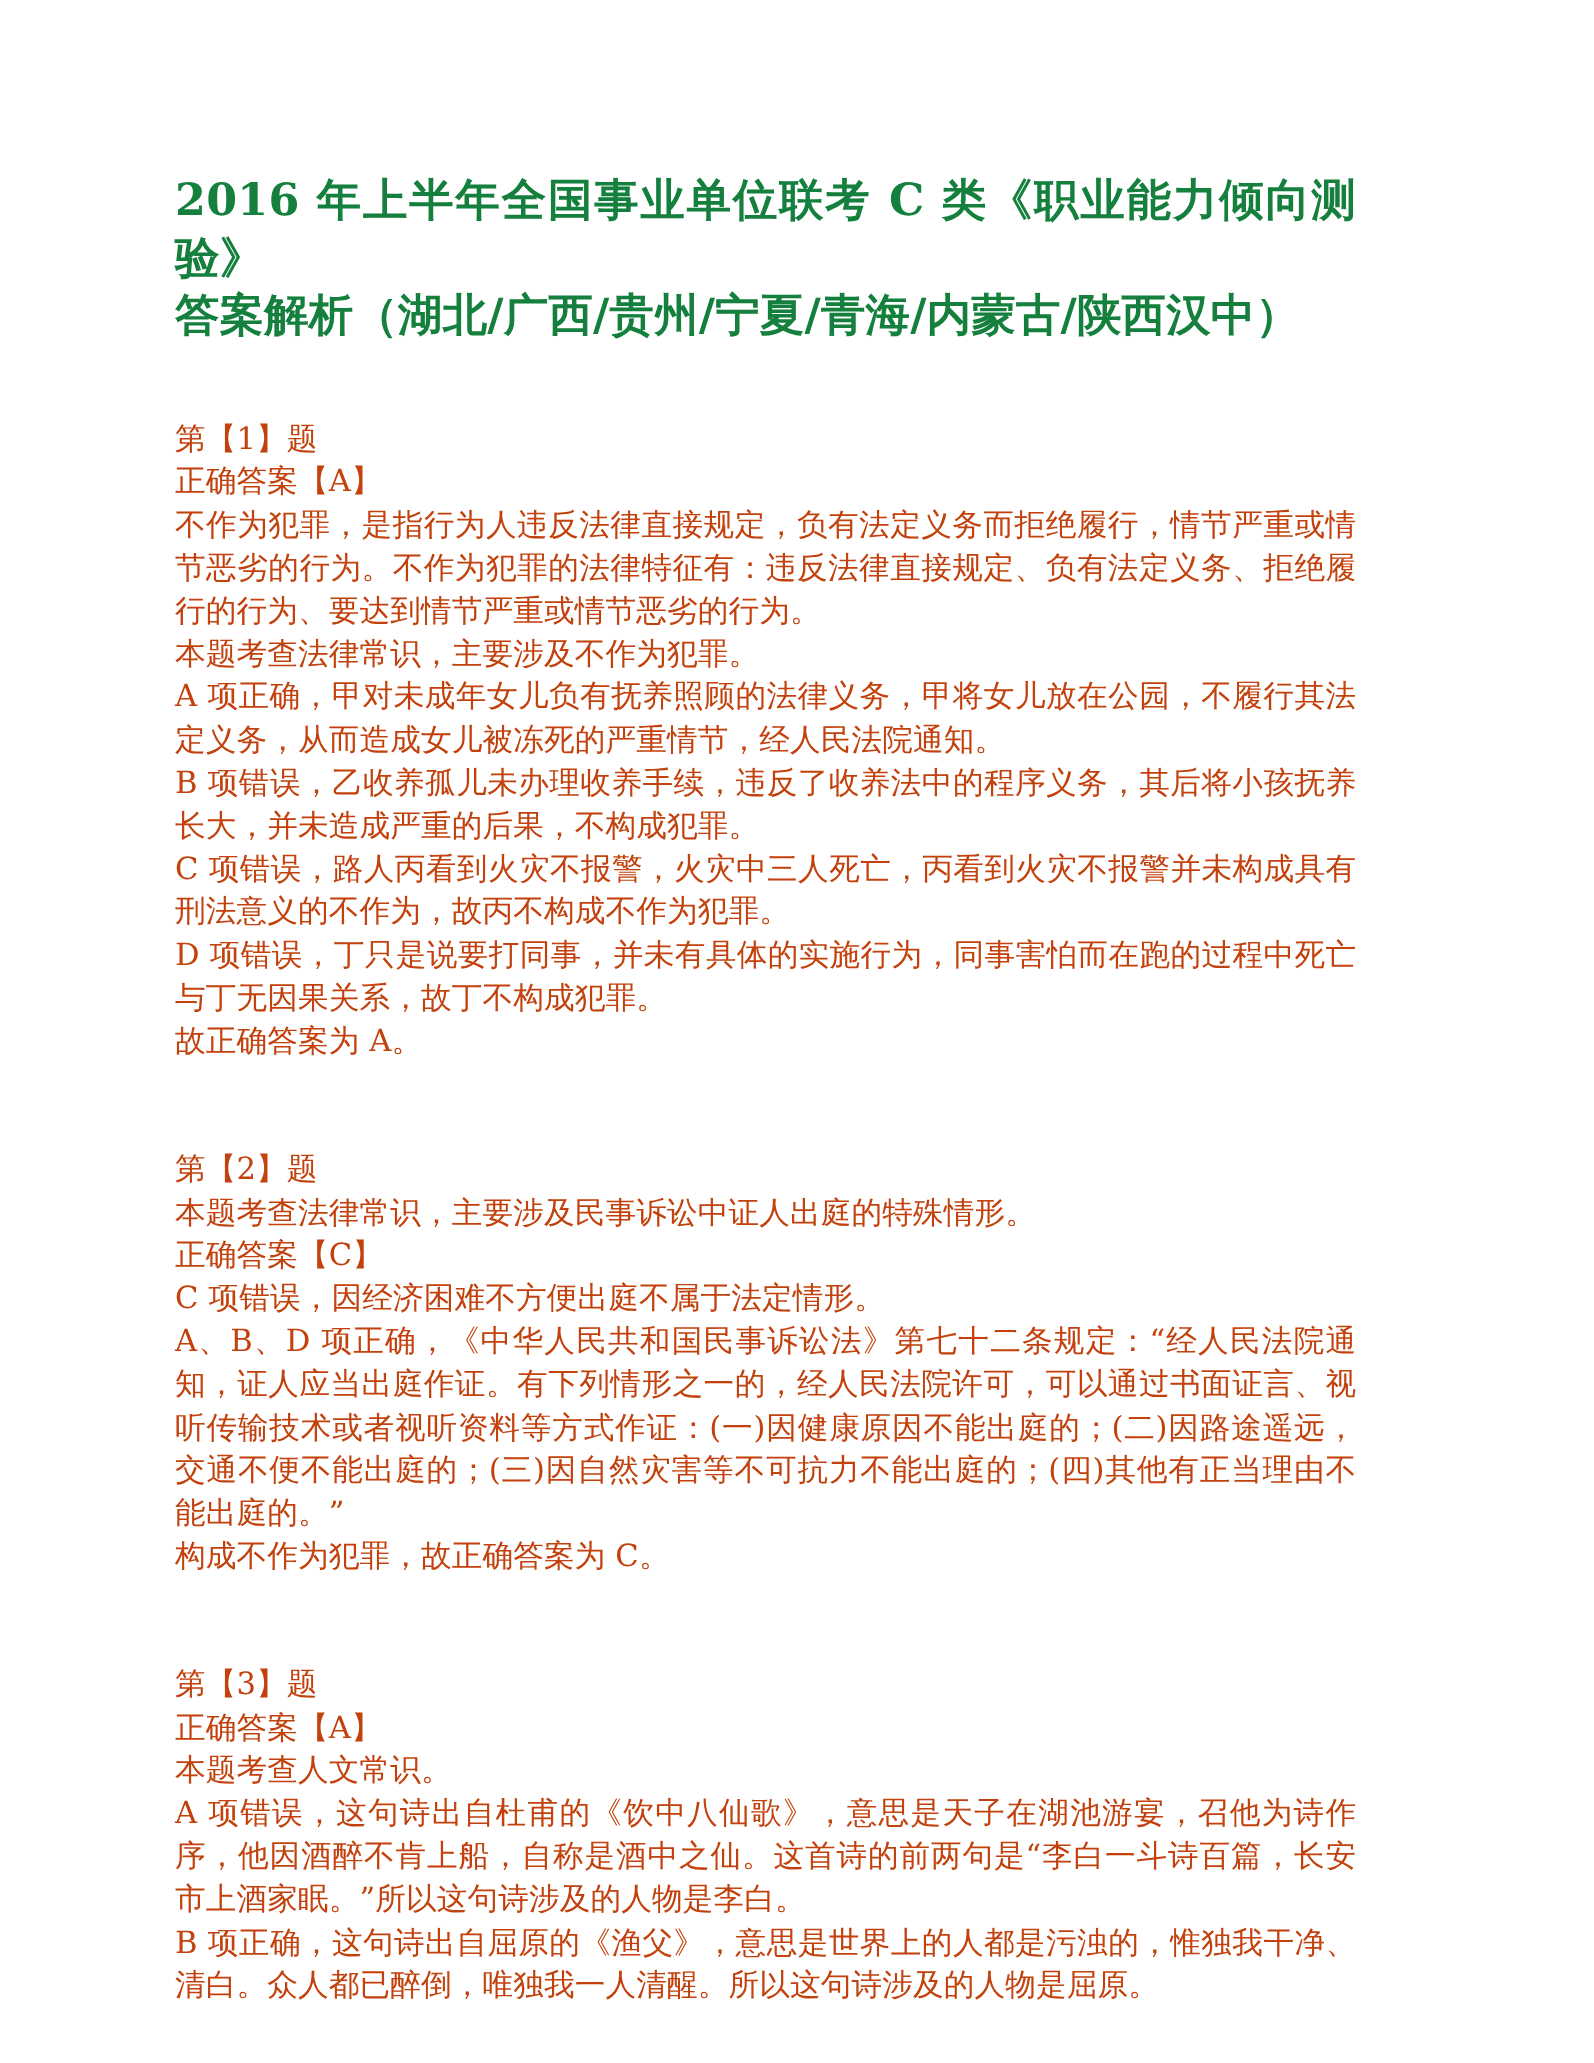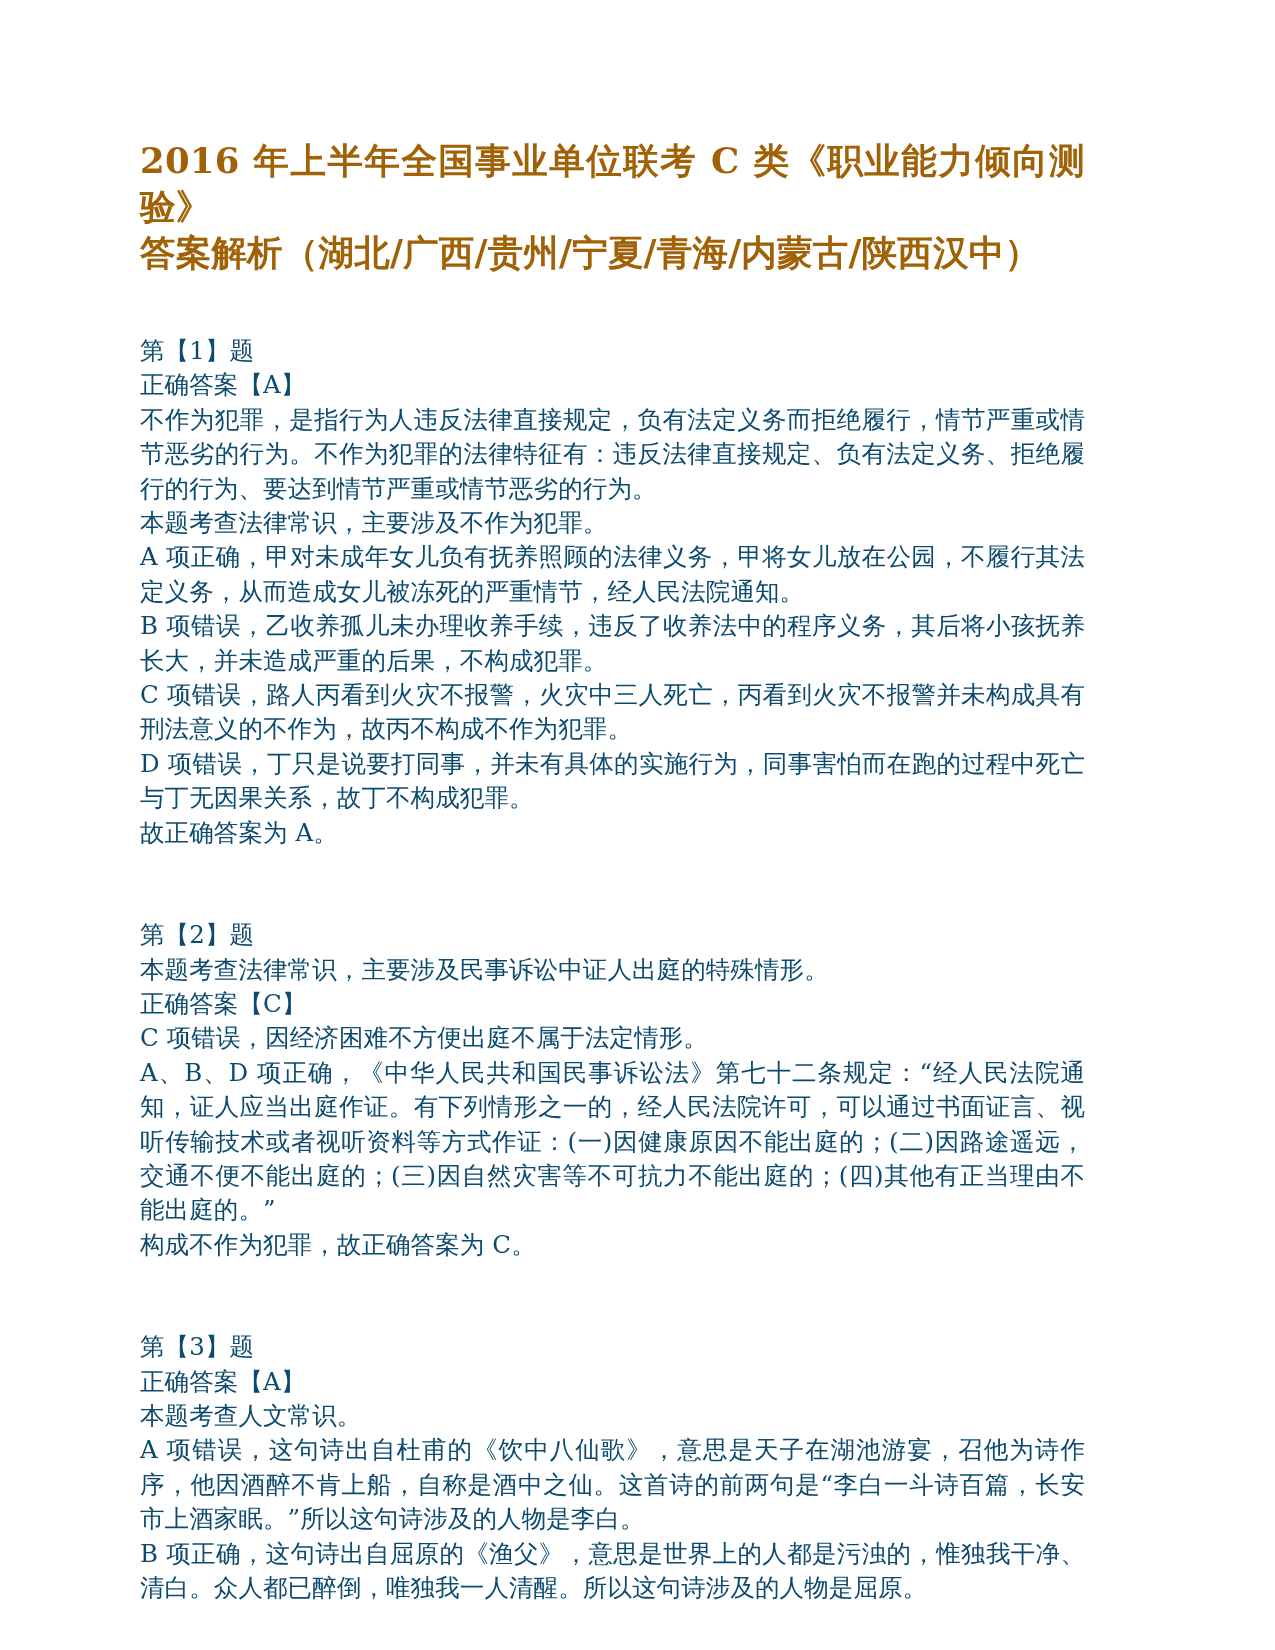--- a/index.html
+++ b/index.html
@@ -20,31 +20,31 @@
     position: absolute;
     left: 140px;
     top: 138px;
     width: 945px;
   }
   .doc-title {
     font-family: "DejaVu Serif", "Liberation Serif", serif;
     font-weight: bold;
     font-size: 35.5px;
     line-height: 46px;
-    color: #a16207;
+    color: #15803d;
     letter-spacing: 0.2px;
     margin: 0;
     text-align: justify;
     text-justify: inter-ideograph;
   }
   .body-block {
     font-family: "DejaVu Serif", "Liberation Serif", serif;
     font-size: 24.5px;
     line-height: 34.4px;
-    color: #0c4a6e;
+    color: #c2410c;
     letter-spacing: 0.1px;
   }
   .q-block {
     margin: 0;
   }
   .q-line {
     margin: 0;
     text-align: justify;
     text-justify: inter-ideograph;
     word-break: break-all;

